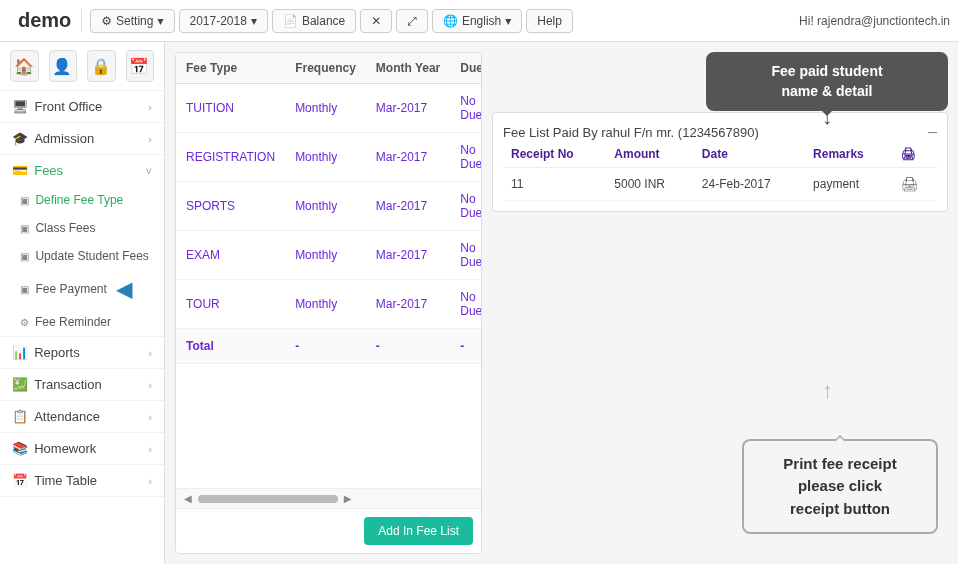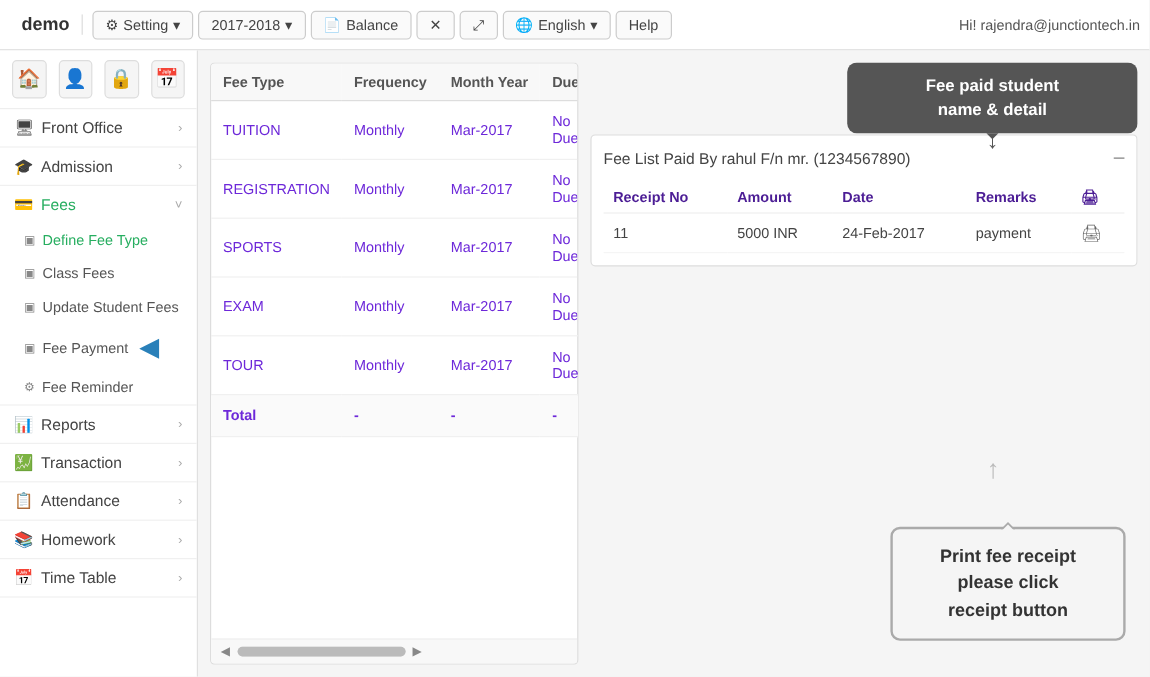--- a/index.html
+++ b/index.html
@@ -4,21 +4,21 @@
   <style>
     * { box-sizing: border-box; margin: 0; padding: 0; }
     body { font-family: Arial, sans-serif; font-size: 13px; background: #f0f0f0; overflow: hidden; }
 
     
     .navbar {
       display: flex; align-items: center; background: #fff;
       border-bottom: 1px solid #ddd; height: 42px; padding: 0 8px; gap: 4px;
     }
     .nav-brand {
-      font-weight: bold; font-size: 15px; color: #333; padding: 0 10px;
+      font-weight: bold; font-size: 20px; color: #333; padding: 0 10px;
       border-right: 1px solid #ddd; margin-right: 4px;
     }
     .nav-btn {
       display: flex; align-items: center; gap: 4px; padding: 4px 10px;
       border: 1px solid #ccc; border-radius: 4px; background: #fafafa;
       font-size: 12px; cursor: pointer; color: #444;
     }
     .nav-right { margin-left: auto; display: flex; align-items: flex-end; gap: 8px; }
     .nav-user { font-size: 12px; color: #555; }
 
@@ -133,21 +133,21 @@
       transform: translateX(-50%);
       border: 5px solid transparent; border-top-color: #555;
     }
 
     
     .fee-list-card {
       background: #fff; border: 1px solid #ddd; border-radius: 4px;
       padding: 10px; margin-top: 60px;
     }
     .fee-list-title {
-      font-size: 13px; color: #444; margin-bottom: 10px;
+      font-size: 13px; color: #444; 
       display: flex; justify-content: space-between; align-items: center;
     }
     .fee-list-title .minus { cursor: pointer; color: #888; font-size: 16px; }
     .receipt-table {
       width: 100%; border-collapse: collapse; font-size: 12px;
     }
     .receipt-table thead th {
       color: #4c1d95; font-weight: 600; padding: 6px 8px;
       border-bottom: 1px solid #eee; text-align: left;
     }
@@ -396,20 +396,23 @@
             </table>
           </div>
           <div class="scrollbar-row">
             <div style="display:flex;align-items:center;gap:2px;">
               <span class="scroll-arrow">◀</span>
               <div class="scrollbar-track">
                 <div class="scrollbar-thumb"></div>
               </div>
               <span class="scroll-arrow">▶</span>
             </div>
+          </div>
+          <div class="fee-footer">
+            <button class="add-btn">Add In Fee List</button>
           </div>
         </div>
 
         <div class="receipt-panel">
 
           <div class="tooltip-bubble">
             <span>Fee paid student</span><br>
             <span>name &amp; detail</span>
             
             <div style="position:absolute;bottom:-20px;left:50%;transform:translateX(-50%);text-align:center;">

